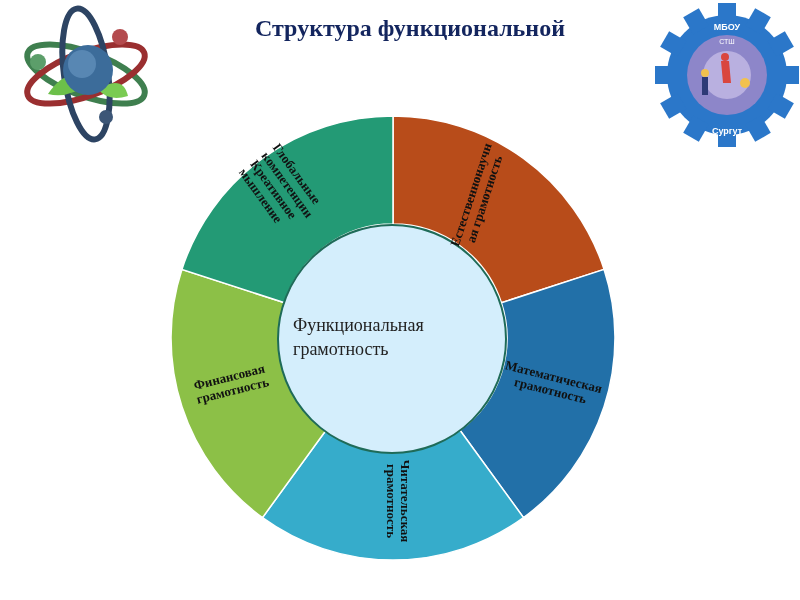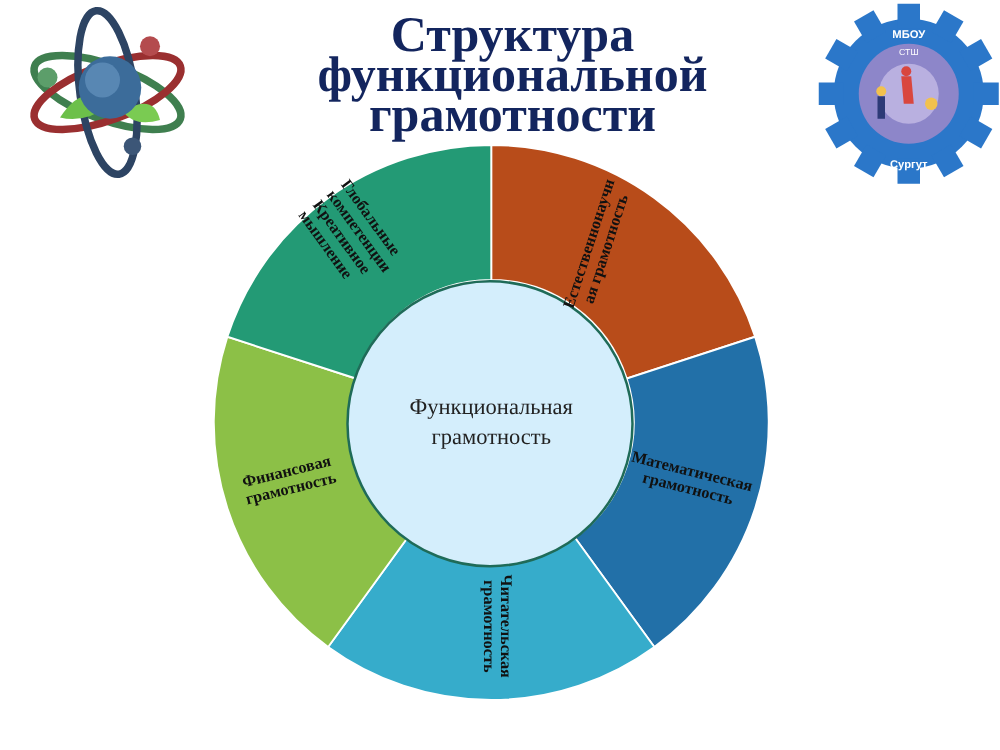--- a/index.html
+++ b/index.html
@@ -4,35 +4,35 @@
   <style>
     html, body { margin: 0; padding: 0; }
     body {
       width: 800px; height: 600px; background: #ffffff;
       position: relative; overflow: hidden;
       font-family: "Liberation Serif", serif;
     }
     .title {
       position: absolute; left: 170px; top: 12px; width: 480px;
       text-align: center; color: #13255E; font-weight: bold;
-      font-size: 40px; line-height: 32px;
+      font-size: 24px; line-height: 32px;
       font-family: "Liberation Serif", serif;
     }
     .logo-left { position: absolute; left: 8px; top: 4px; width: 160px; height: 145px; }
     .logo-right { position: absolute; left: 654px; top: 2px; width: 146px; height: 146px; }
     .diagram { position: absolute; left: 0; top: 0; width: 800px; height: 600px; }
     .seg-label {
       position: absolute; font-weight: bold; font-size: 13px; line-height: 14px;
       color: #111; text-align: center; white-space: nowrap;
       font-family: "Liberation Serif", serif;
       transform-origin: center center;
     }
     .center-label {
       position: absolute; left: 293px; top: 313px; width: 200px;
-      text-align: center; font-size: 18px; line-height: 24px; color: #222;
+      font-size: 18px; line-height: 24px; color: #222;
       font-family: "Liberation Serif", serif;
     }
   </style>
 </head>
 <body>
 
 <div class="logo-left">
   <svg width="160" height="145" viewBox="0 0 160 145">
     <ellipse cx="78" cy="70" rx="62" ry="22" fill="none" stroke="#3F7F4F" stroke-width="6" transform="rotate(20 78 70)"></ellipse>
     <ellipse cx="78" cy="70" rx="62" ry="22" fill="none" stroke="#9A2F30" stroke-width="6" transform="rotate(-20 78 70)"></ellipse>
@@ -43,21 +43,20 @@
     <circle cx="80" cy="66" r="25" fill="#3C6C9A"></circle>
     <circle cx="74" cy="60" r="14" fill="#6A9AC4" opacity="0.6"></circle>
     <circle cx="112" cy="33" r="8" fill="#B44B4E"></circle>
     <circle cx="30" cy="58" r="8" fill="#5C9E6A"></circle>
     <circle cx="98" cy="113" r="7" fill="#3C5677"></circle>
   </svg>
 </div>
 
 <div class="title">
   <div>Структура функциональной</div>
-  <div>грамотности</div>
 </div>
 
 <div class="logo-right">
   <svg width="146" height="146" viewBox="0 0 146 146">
     <g transform="translate(73 73)">
       <g fill="#2B77C9">
         <circle r="60"></circle>
         <rect x="-9" y="-72" width="18" height="20" transform="rotate(0)"></rect>
         <rect x="-9" y="-72" width="18" height="20" transform="rotate(30)"></rect>
         <rect x="-9" y="-72" width="18" height="20" transform="rotate(60)"></rect>

